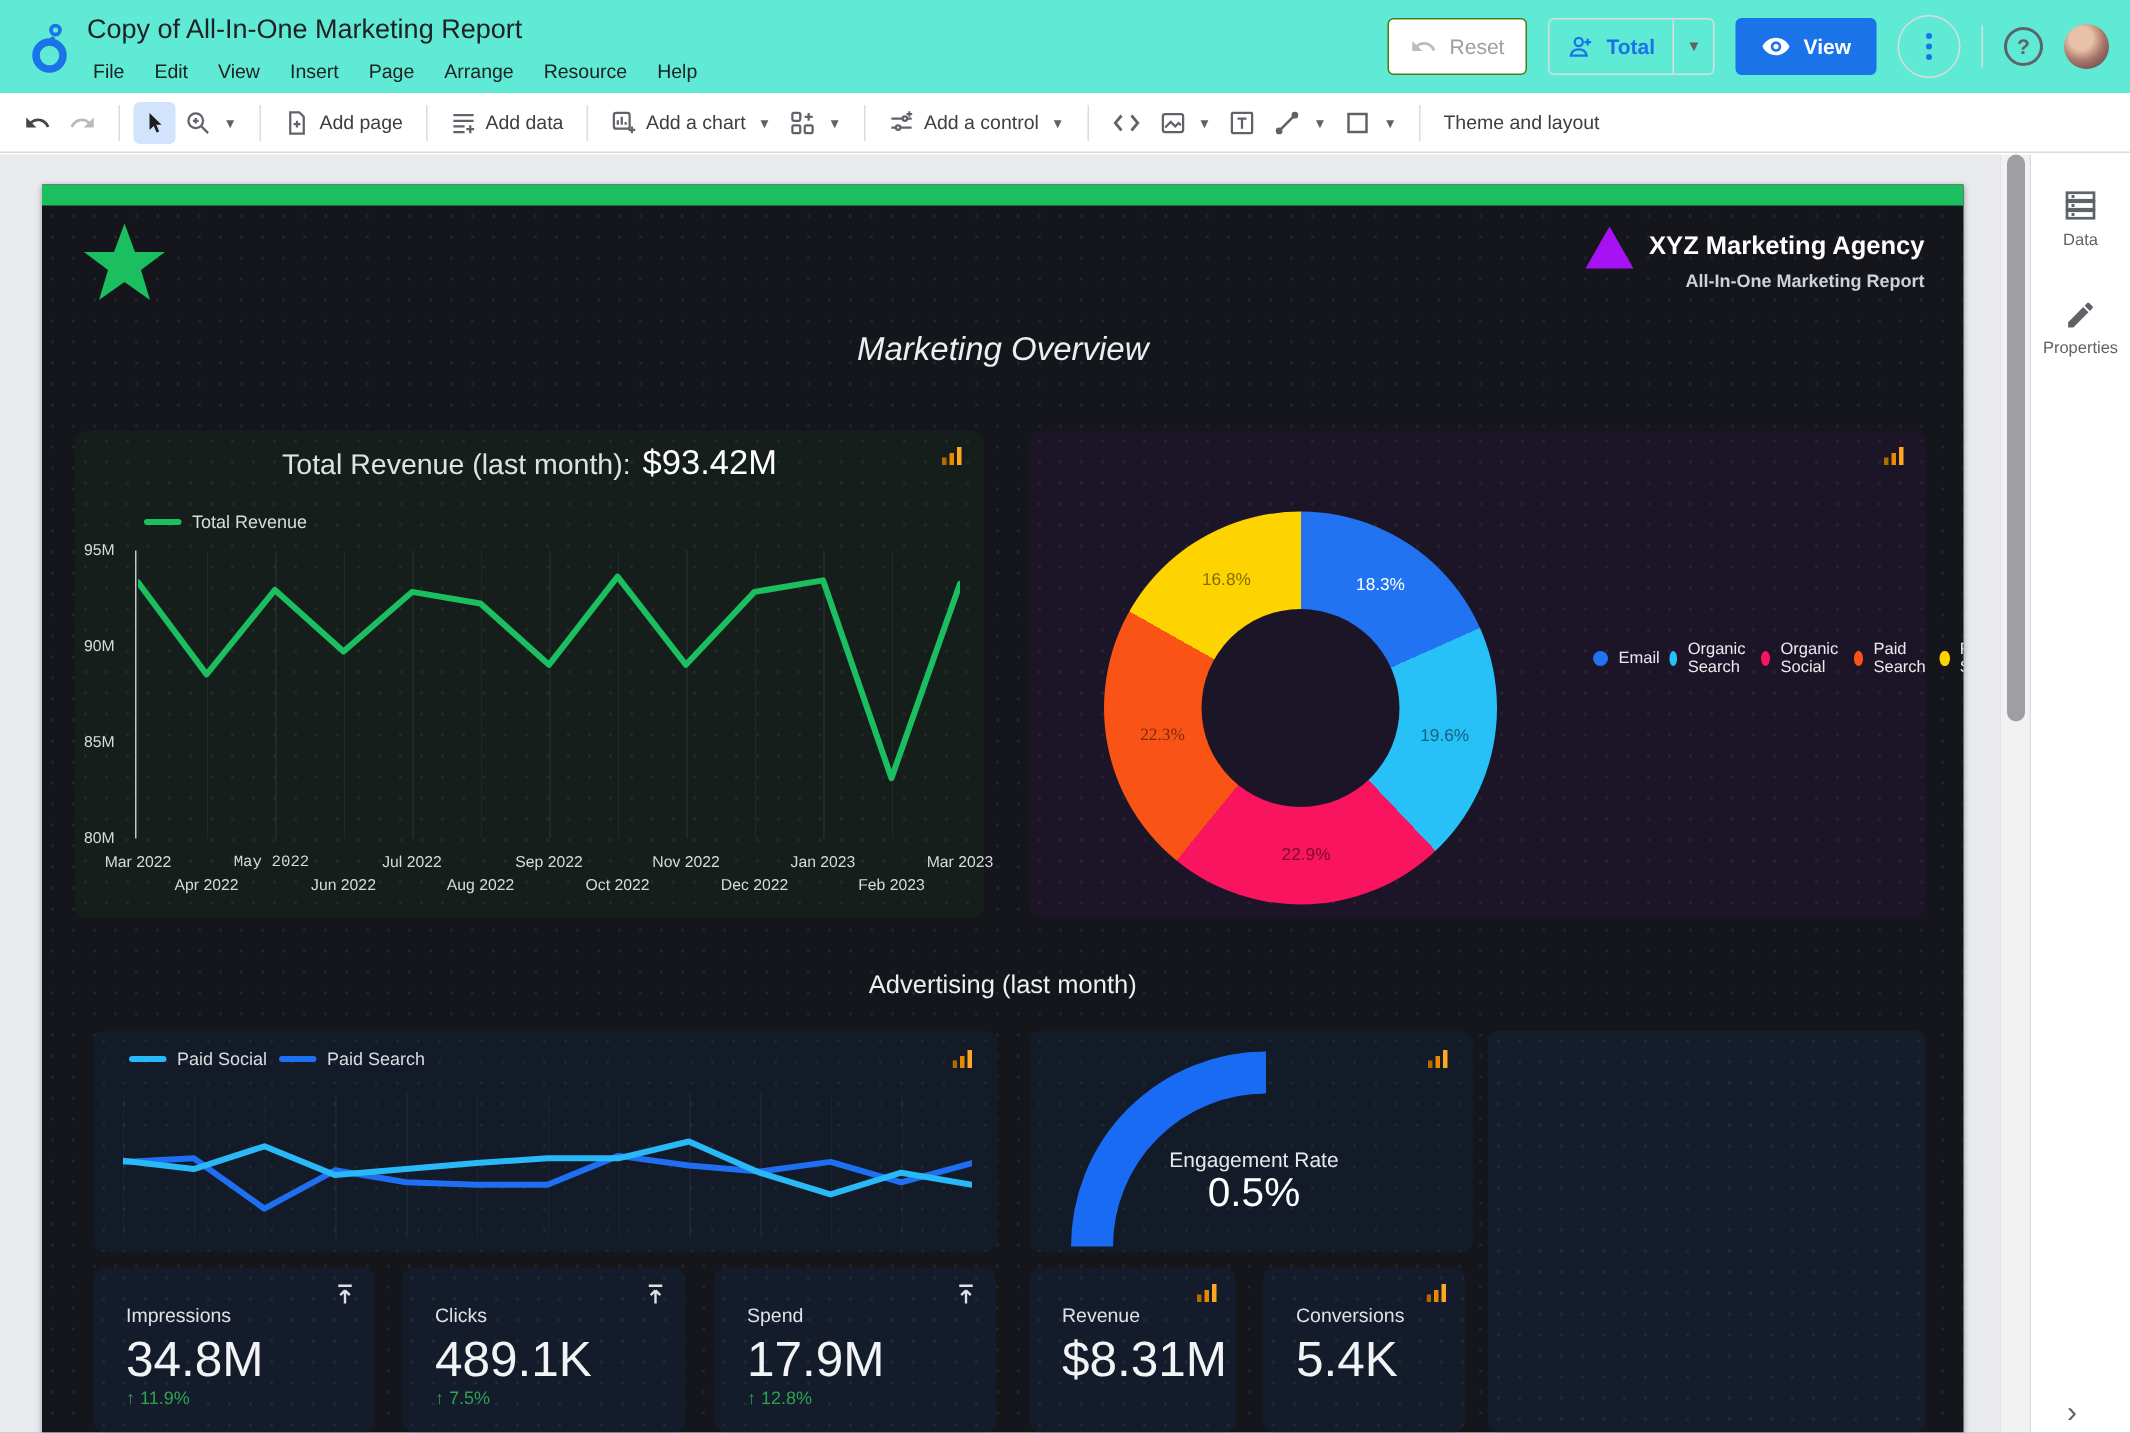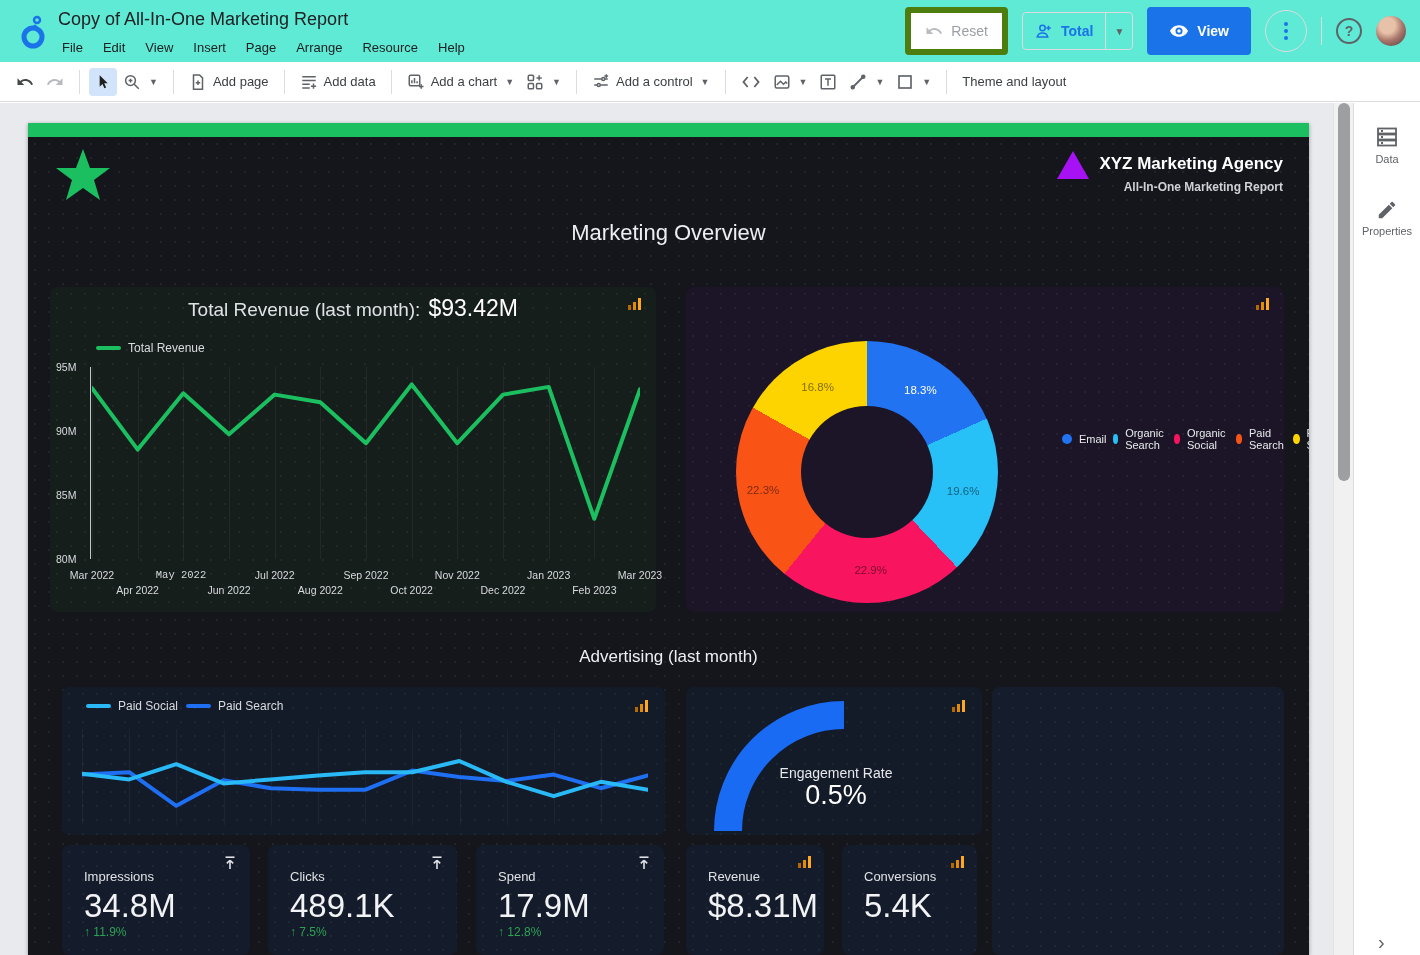--- a/index.html
+++ b/index.html
@@ -6,21 +6,21 @@
     font-family:"Liberation Sans", sans-serif; background:#fff;}
   .app{position:relative;width:1420px;height:955px;}
 
   
   .hdr{position:absolute;left:0;top:0;width:1420px;height:62px;background:#5eead4;border-bottom:1px solid #e4e7ea;}
   .logo{position:absolute;left:20px;top:14px;width:28px;height:36px;}
   .hdr-title{position:absolute;left:58px;top:9px;font-size:18px;color:#202124;}
   .menu{position:absolute;left:52px;top:38px;display:flex;}
   .menu span{font-size:13px;color:#202124;padding:2px 10px;cursor:default;}
   .hdr-right{position:absolute;right:14px;top:0;height:62px;display:flex;align-items:center;gap:14px;}
-  .btn{height:36px;border:6px solid #4d7c0f;border-radius:4px;background:#fff;display:flex;align-items:center;
+  .btn{height:36px;border:1px solid #4d7c0f;border-radius:4px;background:#fff;display:flex;align-items:center;
     font-size:14px;padding:0 14px;gap:8px;}
   .btn.disabled{color:#9aa0a6;}
   .split{display:flex;height:36px;border:1px solid #dadce0;border-radius:4px;overflow:hidden;}
   .split .main{display:flex;align-items:center;gap:8px;padding:0 12px;color:#1a73e8;font-size:14px;font-weight:bold;}
   .split .caret{display:flex;align-items:center;justify-content:center;width:26px;border-left:1px solid #dadce0;color:#5f6368;font-size:10px;}
   .btn.primary{background:#1a73e8;border-color:#1a73e8;color:#fff;font-weight:bold;padding:0 16px;}
   .circle-btn{width:40px;height:40px;border:1px solid #dadce0;border-radius:50%;display:flex;align-items:center;justify-content:center;flex-direction:column;gap:3px;}
   .circle-btn i{width:4px;height:4px;border-radius:50%;background:#1a73e8;}
   .vdiv{width:1px;height:28px;background:#dadce0;}
   .help{width:22px;height:22px;border:2px solid #5f6368;border-radius:50%;color:#5f6368;font-size:14px;font-weight:bold;
@@ -43,21 +43,21 @@
   .canvas{position:absolute;left:28px;top:20px;width:1281px;height:832px;background:#15161c;
     box-shadow:0 1px 4px rgba(0,0,0,.35);overflow:hidden;}
   .dots, .canvas{background-image:radial-gradient(rgba(255,255,255,0.06) 1px, transparent 1.3px);background-size:14px 14px;}
   .greenbar{position:absolute;left:0;top:0;width:1281px;height:14px;}
   .tile{position:absolute;border-radius:8px;background-image:radial-gradient(rgba(255,255,255,0.05) 1px, transparent 1.3px);background-size:14px 14px;}
   .ttl{color:#e3e5e8;text-align:center;}
 
   .company{position:absolute;left:94px;top:36px;font-size:28px;font-weight:bold;color:#fff;letter-spacing:.3px;}
   .agency{position:absolute;right:26px;top:31px;font-size:17px;font-weight:bold;color:#fff;}
   .agency-sub{position:absolute;right:26px;top:57px;font-size:12px;font-weight:bold;color:#cfd1d6;}
-  .page-title{position:absolute;left:0;top:97px;width:100%;text-align:center;font-size:22px;color:#eceff1;}
+  .page-title{position:absolute;left:0;top:97px;width:100%;text-align:center;font-size:22px;color:#eceff1;font-style:italic;}
   .section-title{position:absolute;left:0;top:524px;width:100%;text-align:center;font-size:17px;color:#eceff1;}
 
   
   .rev-title{position:absolute;left:0;top:8px;width:100%;text-align:center;font-size:19px;color:#dfe2e5;}
   .rev-title b{font-size:23px;color:#fff;font-weight:normal;margin-left:8px;}
   .legend-item{display:flex;align-items:center;gap:7px;font-size:12px;color:#d9dbde;}
   .lg-swatch{width:25px;height:4px;border-radius:2px;}
   .axis-y{position:absolute;left:40px;top:80px;width:1px;height:192px;background:#c3c7cc;}
   .ylab{position:absolute;left:6px;width:32px;font-size:10.5px;color:#d8dadd;}
   .xlab{position:absolute;width:62px;text-align:center;font-size:10.5px;color:#d8dadd;}
@@ -321,21 +321,21 @@
           <rect x="0" y="8" width="3" height="5" fill="#b36a00"></rect>
             <rect x="5" y="5" width="3" height="8" fill="#e68a00"></rect>
             <rect x="10" y="1" width="3" height="12" fill="#ffa722"></rect>
         </svg>
         <div class="donut" id="donut" style="background: conic-gradient(rgb(33, 115, 242) 0%, rgb(33, 115, 242) 18.32%, rgb(39, 192, 247) 18.32%, rgb(39, 192, 247) 37.94%, rgb(249, 20, 95) 37.94%, rgb(249, 20, 95) 60.86%, rgb(249, 83, 22) 60.86%, rgb(249, 83, 22) 83.18%, rgb(253, 212, 0) 83.18%, rgb(253, 212, 0) 100%);"></div>
         <div class="donut-hole" style="left: 115px; top: 119px;"></div>
         <div id="donut-labels">
             <div class="slice-label" style="left: 234.336px; top: 102.785px; color: rgb(255, 255, 255);">18.3%</div>
             <div class="slice-label" style="left: 277.113px; top: 204.138px; color: rgba(0, 0, 0, 0.5);">19.6%</div>
             <div class="slice-label" style="left: 184.697px; top: 282.93px; color: rgba(0, 0, 0, 0.5);">22.9%</div>
-            <div class="slice-label" style="left: 77px; top: 203.23px; color: rgba(0, 0, 0, 0.5);">22.3%</div>
+            <div class="slice-label" style="left: 89px; top: 203.23px; color: rgba(0, 0, 0, 0.5); font-family: Liberation Serif, serif;">22.3%</div>
             <div class="slice-label" style="left: 131.6px; top: 100.362px; color: rgba(0, 0, 0, 0.5);">16.8%</div>
           </div>
         <div class="tr-legend">
           <div class="row">
               <span class="dot" style="background: rgb(33, 115, 242);"></span>
               <span>Email</span>
             </div>
           <div class="row">
               <span class="dot" style="background: rgb(39, 192, 247);"></span>
               <span>Organic Search</span>

